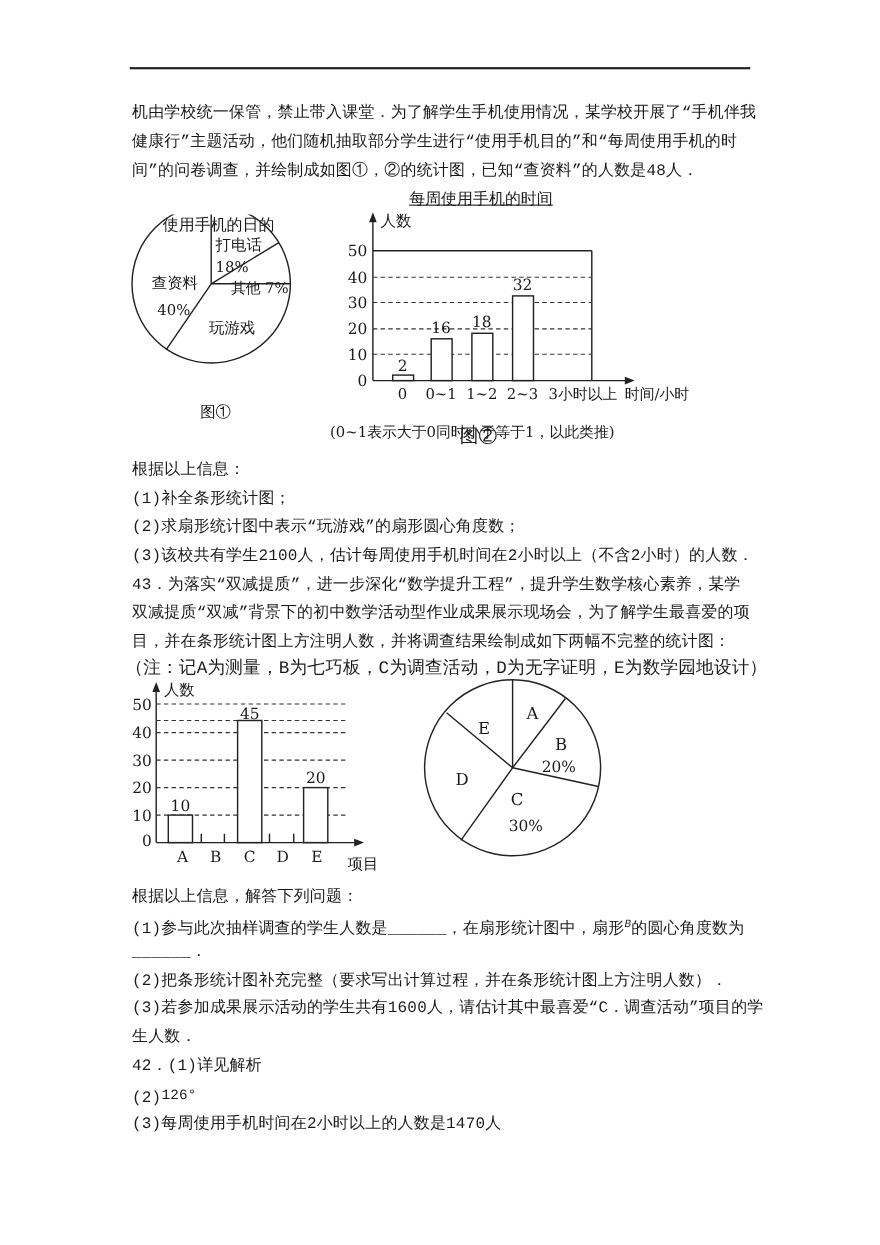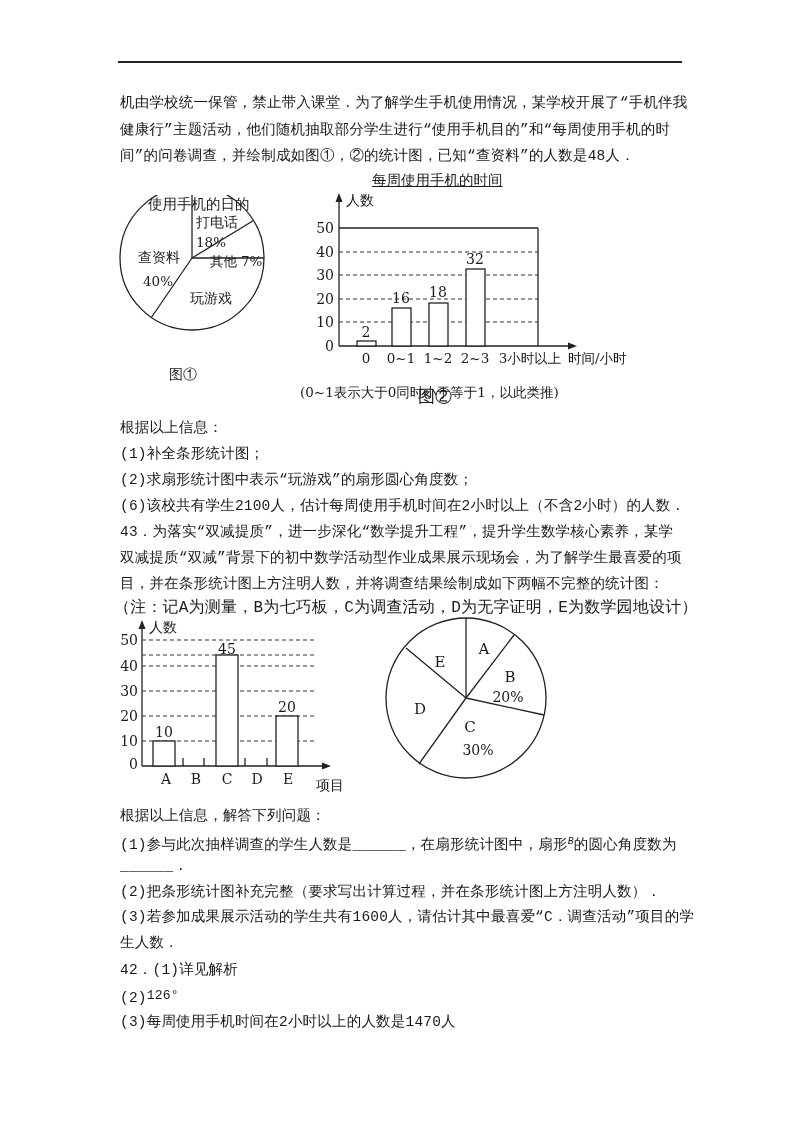--- a/index.html
+++ b/index.html
@@ -30,21 +30,21 @@
   <line x1="82" y1="63" x2="154" y2="63" stroke="#222" stroke-width="1.3"></line>
   <line x1="82" y1="63" x2="41" y2="123" stroke="#222" stroke-width="1.3"></line>
   <text x="86" y="32" font-size="14">打电话</text>
   <text x="86" y="52" font-size="13.5">18%</text>
   <text x="100" y="71" font-size="13.5">其他</text>
   <text x="131" y="71" font-size="13.5">7%</text>
   <text x="80" y="108" font-size="14">玩游戏</text>
   <text x="28" y="67" font-size="14">查资料</text>
   <text x="33" y="91" font-size="13.5">40%</text>
 </svg>
-<div class="abs" style="left:169px; top:366px; font-size:14px;">图①</div>
+<div class="abs" style="left:182px; top:366px; font-size:14px;">图①</div>
 
 <svg class="abs" style="left:300px; top:185px;" width="350" height="190">
 
   <line x1="39" y1="161" x2="39" y2="14" stroke="#222" stroke-width="1.3"></line>
   <polygon points="39,8 35.5,17 42.5,17" fill="#222"></polygon>
 
   <line x1="39" y1="161" x2="270" y2="161" stroke="#222" stroke-width="1.3"></line>
   <polygon points="277,161 268,157.5 268,164.5" fill="#222"></polygon>
 
   <line x1="39" y1="43" x2="238" y2="43" stroke="#222" stroke-width="1.3"></line>
@@ -88,21 +88,21 @@
     <text x="230" y="178">3小时以上</text>
   </g>
   <text x="268" y="178" font-size="13.5">时间/小时</text>
 </svg>
 <div class="abs" style="left:418px; top:385px; font-size:17px;">图②</div>
 <div class="abs" style="left:300px; top:384px; font-size:13.5px;">(0~1表示大于0同时小于等于1，以此类推)</div>
 
 <div class="line" style="top:418px">根据以上信息：</div>
 <div class="line" style="top:444px">(1)补全条形统计图；</div>
 <div class="line" style="top:470px">(2)求扇形统计图中表示“玩游戏”的扇形圆心角度数；</div>
-<div class="line" style="top:496px">(6)该校共有学生2100人，估计每周使用手机时间在2小时以上（不含2小时）的人数．</div>
+<div class="line" style="top:496px">(3)该校共有学生2100人，估计每周使用手机时间在2小时以上（不含2小时）的人数．</div>
 
 <div class="line" style="top:522px">43．为落实“双减提质”，进一步深化“数学提升工程”，提升学生数学核心素养，某学</div>
 <div class="line" style="top:548px">双减提质“双减”背景下的初中数学活动型作业成果展示现场会，为了解学生最喜爱的项</div>
 <div class="line" style="top:574px">目，并在条形统计图上方注明人数，并将调查结果绘制成如下两幅不完整的统计图：</div>
 <div class="line" style="top:598px; left:114px; font-size:16px;">（注：记A为测量，B为七巧板，C为调查活动，D为无字证明，E为数学园地设计）</div>
 
 <svg class="abs" style="left:110px; top:612px;" width="250" height="190">
   <line x1="32" y1="154" x2="32" y2="14" stroke="#222" stroke-width="1.3"></line>
   <polygon points="32,8 28.5,17 35.5,17" fill="#222"></polygon>
   <line x1="32" y1="154" x2="214" y2="154" stroke="#222" stroke-width="1.3"></line>

